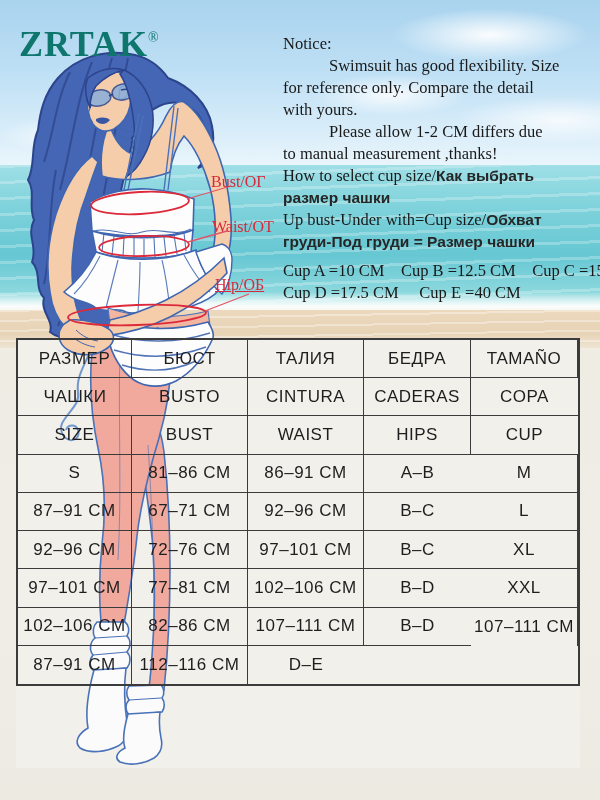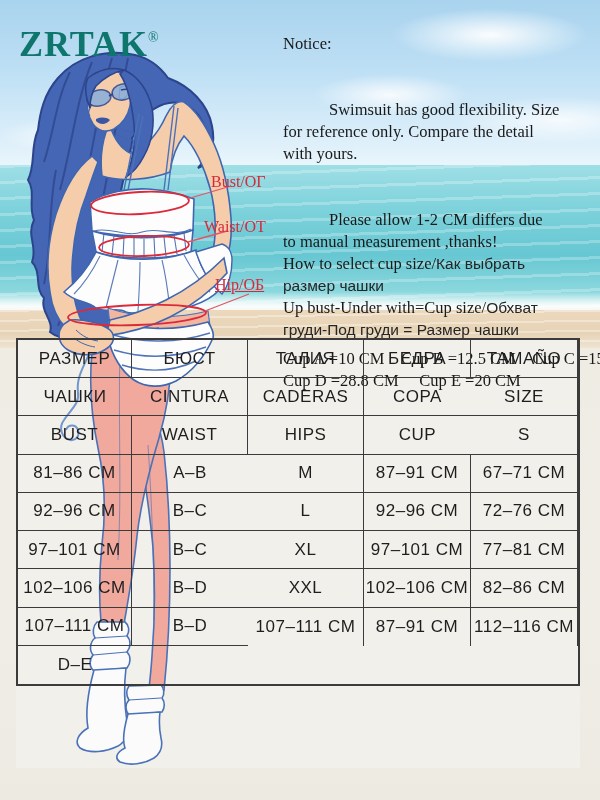--- a/index.html
+++ b/index.html
@@ -31,30 +31,30 @@
   
   .logo{position:absolute;left:19px;top:26px;color:#0f766e;
     font-family:"Liberation Serif","DejaVu Serif",serif;font-weight:700;
     font-size:36px;letter-spacing:1px;line-height:1;}
   .logo sup{font-size:14px;font-weight:400;vertical-align:14px;letter-spacing:0;}
 
   
   .notice{position:absolute;left:283px;top:33px;width:312px;color:#191919;
     font-family:"Liberation Serif","DejaVu Serif",serif;font-size:16.5px;}
   .n-line{line-height:22px;white-space:pre;}
-  .n-line.indent{padding-left:46px;margin-top:44px;}
+  .n-line.indent{padding-left:46px;}
   .n-line .ru, .n-line.ru{font-family:"Liberation Sans","DejaVu Sans",sans-serif;
-    font-weight:400;font-size:15.5px;color:#262626;}
+    font-weight:700;font-size:15.5px;color:#262626;}
   .n-line.gap{margin-top:7px;}
 
   
   .mlabel{position:absolute;color:#d6293b;
     font-family:"Liberation Serif","DejaVu Serif",serif;font-size:16px;line-height:1;}
   .mlabel.bust{left:211px;top:174px;}
-  .mlabel.waist{left:204px;top:219px;}
+  .mlabel.waist{left:212px;top:219px;}
   .mlabel.hip{left:215px;top:277px;text-decoration:underline;}
 
   
   .table-bg{position:absolute;left:16px;top:338px;width:564px;height:430px;
     background:#f2f0ea;}
   .size-table{position:absolute;left:16px;top:338px;width:564px;height:348px;
     box-sizing:border-box;border:2px solid #3b3b3b;
     display:grid;grid-template-columns:114px 116px 116px 107px 107px;
     grid-template-rows:repeat(9,1fr);}
   .cell{box-sizing:border-box;border-right:1.6px solid #3b3b3b;border-bottom:1.6px solid #3b3b3b;
@@ -214,47 +214,49 @@
     <div class="n-line indent">Swimsuit has good flexibility. Size</div>
     <div class="n-line">for reference only. Compare the detail</div>
     <div class="n-line">with yours.</div>
     <div class="n-line indent">Please allow 1-2 CM differs due</div>
     <div class="n-line">to manual measurement ,thanks!</div>
     <div class="n-line"><span class="en">How to select cup size/</span><span class="ru">Как выбрать</span></div>
     <div class="n-line ru">размер чашки</div>
     <div class="n-line"><span class="en">Up bust-Under with=Cup size/</span><span class="ru">Обхват</span></div>
     <div class="n-line ru">груди-Под груди = Размер чашки</div>
     <div class="n-line gap">Cup A =10 CM    Cup B =12.5 CM    Cup C =15 CM</div>
-    <div class="n-line">Cup D =28.8 CM     Cup E =20 CM</div>
+    <div class="n-line">Cup D =17.5 CM     Cup E =40 CM</div>
   </div>
 
   <div class="mlabel bust">Bust/ОГ</div>
   <div class="mlabel waist">Waist/ОТ</div>
   <div class="mlabel hip">Hip/ОБ</div>
 
   <div class="size-table">
     <div class="cell c1">РАЗМЕР</div>
     <div class="cell c2">БЮСТ</div>
     <div class="cell c3">ТАЛИЯ</div>
     <div class="cell c4">БЕДРА</div>
     <div class="cell c1">TAMAÑO</div>
 
     <div class="cell c5">ЧАШКИ</div>
+    <div class="cell c2">BUSTO</div>
     <div class="cell c3">CINTURA</div>
     <div class="cell c4">CADERAS</div>
     <div class="cell c5">COPA</div>
 
     <div class="cell c1">SIZE</div>
     <div class="cell c2">BUST</div>
     <div class="cell c3">WAIST</div>
     <div class="cell c4">HIPS</div>
     <div class="cell c5">CUP</div>
 
     <div class="cell c1">S</div>
     <div class="cell c2">81–86 CM</div>
+    <div class="cell c4">86–91 CM</div>
     <div class="cell c5">A–B</div>
 
     <div class="cell c1">M</div>
     <div class="cell c2">87–91 CM</div>
     <div class="cell c3">67–71 CM</div>
     <div class="cell c4">92–96 CM</div>
     <div class="cell c5">B–C</div>
 
     <div class="cell c1">L</div>
     <div class="cell c2">92–96 CM</div>

